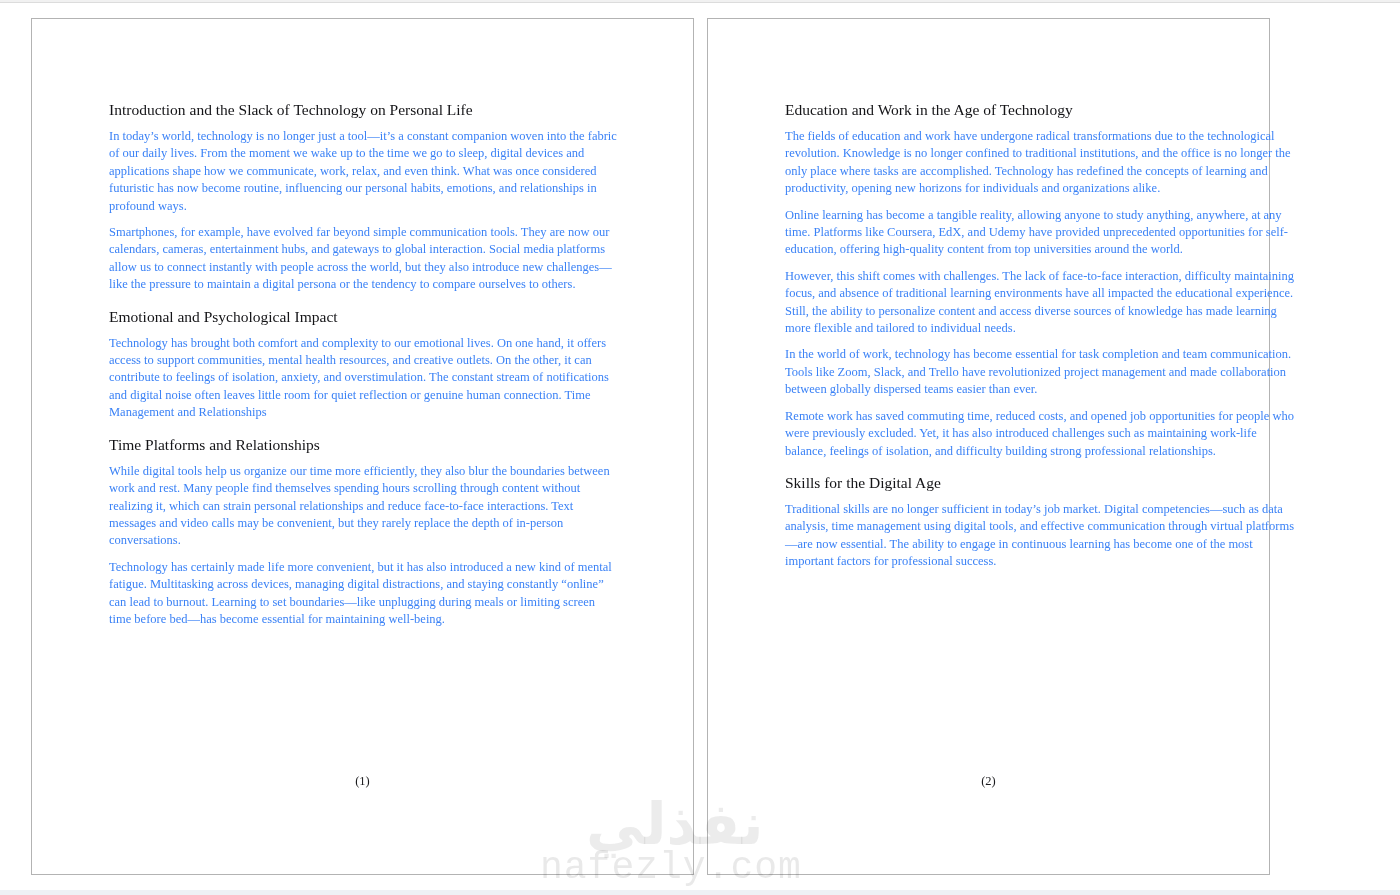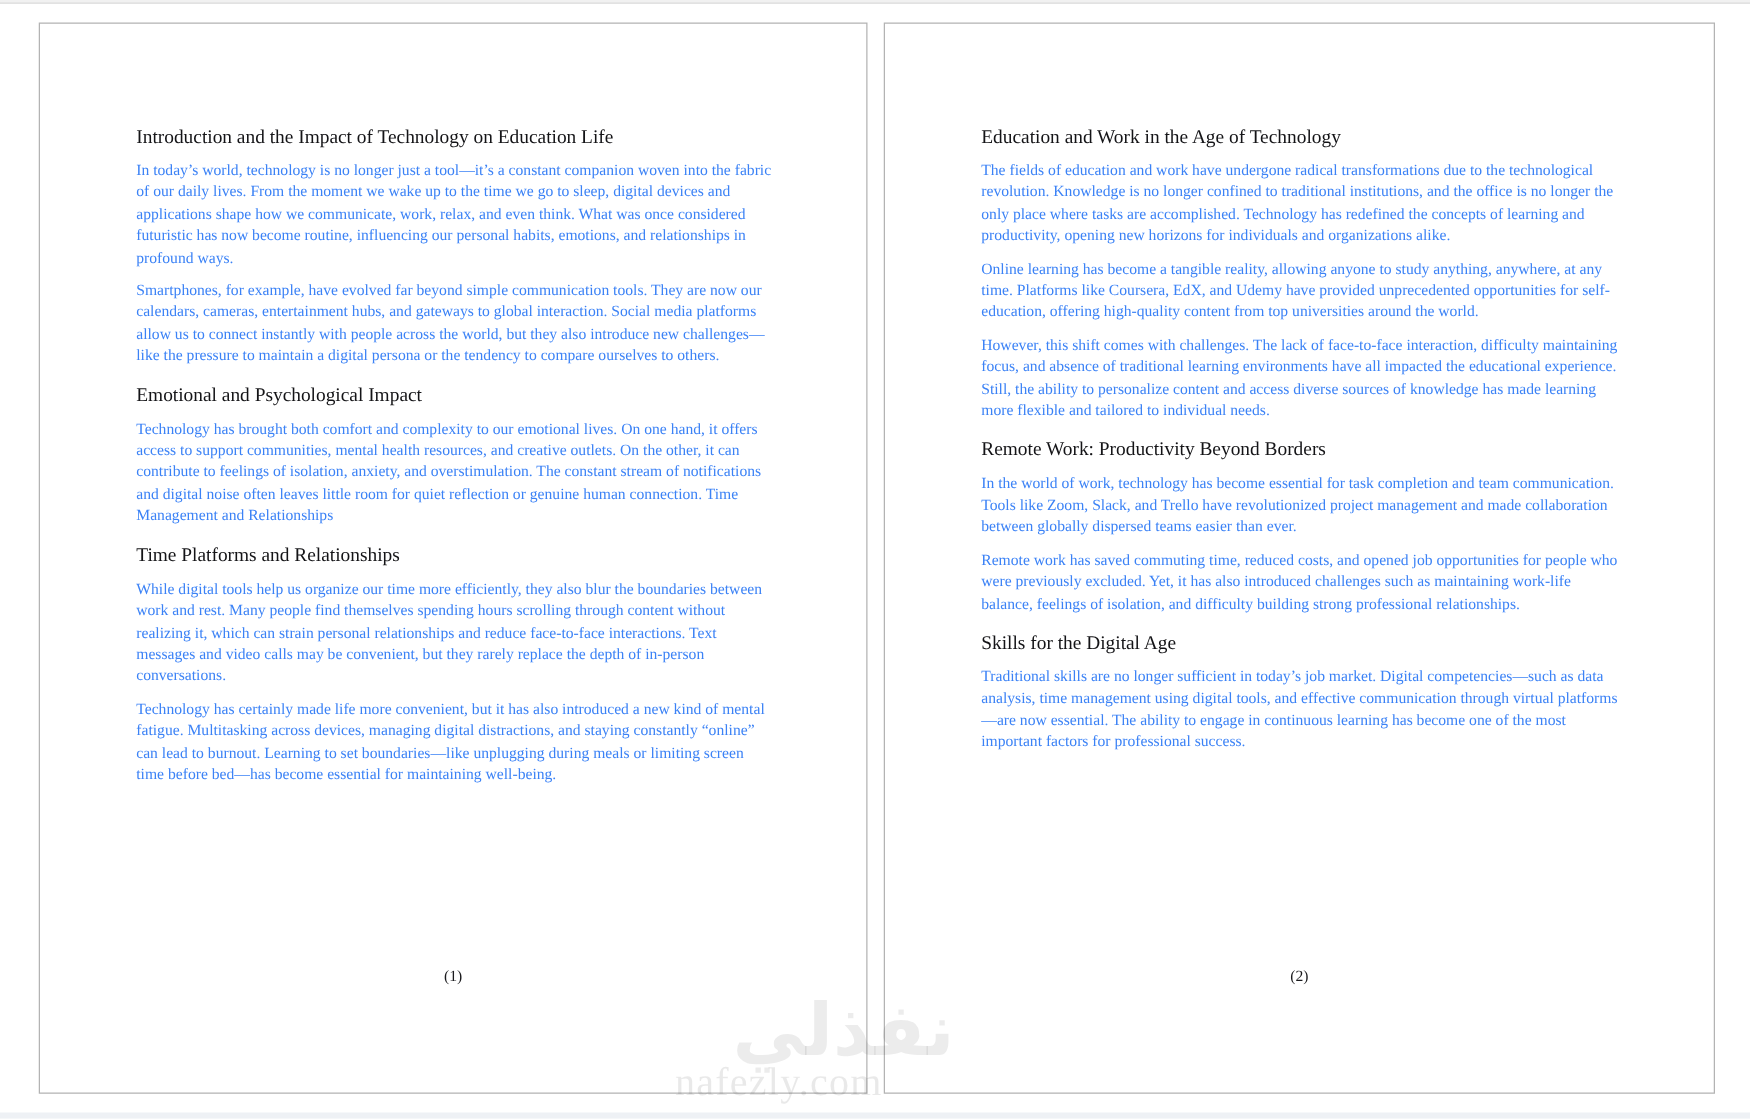--- a/index.html
+++ b/index.html
@@ -24,21 +24,21 @@
     background: #eef1f5;
   }
   .doc-page {
     position: absolute;
     top: 18px;
     height: 857px;
     background: #ffffff;
     border: 1px solid #b3b3b3;
   }
   .doc-page.page-one  { left: 31px;  width: 663px; }
-  .doc-page.page-two  { left: 707px; width: 665px; }
+  .doc-page.page-two  { left: 707px; width: 563px; }
   .page-content {
     position: absolute;
     top: 81px;
     left: 77px;
     width: 510px;
     color: #17171a;
   }
   .doc-heading {
     font-family: "Liberation Serif", serif;
     font-size: 15.5px;
@@ -74,55 +74,54 @@
   }
   .watermark-logo {
     font-family: "DejaVu Sans", sans-serif;
     font-weight: 700;
     font-size: 58px;
     line-height: 1.1;
     color: rgba(40, 40, 40, 0.09);
     padding-left: 46px;
   }
   .watermark-site {
-    font-family: Liberation Serif, serif;
+    font-family: Liberation Mono, monospace;
     font-weight: 400;
-    font-size: 32px;
+    font-size: 38px;
     line-height: 1;
     margin-top: -8px;
     letter-spacing: 1px;
     color: rgba(40, 40, 40, 0.10);
   }
 </style>
 </head>
 <body>
 
 <div class="top-divider"></div>
 
 <div class="doc-page page-one">
   <div class="page-content">
-      <h2 class="doc-heading">Introduction and the Impact of Technology on Education Life</h2>
+      <h2 class="doc-heading">Introduction and the Slack of Technology on Personal Life</h2>
       <p class="doc-para">In today’s world, technology is no longer just a tool—it’s a constant companion woven into the fabric of our daily lives. From the moment we wake up to the time we go to sleep, digital devices and applications shape how we communicate, work, relax, and even think. What was once considered futuristic has now become routine, influencing our personal habits, emotions, and relationships in profound ways.</p>
       <p class="doc-para">Smartphones, for example, have evolved far beyond simple communication tools. They are now our calendars, cameras, entertainment hubs, and gateways to global interaction. Social media platforms allow us to connect instantly with people across the world, but they also introduce new challenges—like the pressure to maintain a digital persona or the tendency to compare ourselves to others.</p>
       <h2 class="doc-heading">Emotional and Psychological Impact</h2>
       <p class="doc-para">Technology has brought both comfort and complexity to our emotional lives. On one hand, it offers access to support communities, mental health resources, and creative outlets. On the other, it can contribute to feelings of isolation, anxiety, and overstimulation. The constant stream of notifications and digital noise often leaves little room for quiet reflection or genuine human connection. Time Management and Relationships</p>
       <h2 class="doc-heading">Time Platforms and Relationships</h2>
       <p class="doc-para">While digital tools help us organize our time more efficiently, they also blur the boundaries between work and rest. Many people find themselves spending hours scrolling through content without realizing it, which can strain personal relationships and reduce face-to-face interactions. Text messages and video calls may be convenient, but they rarely replace the depth of in-person conversations.</p>
       <p class="doc-para">Technology has certainly made life more convenient, but it has also introduced a new kind of mental fatigue. Multitasking across devices, managing digital distractions, and staying constantly “online” can lead to burnout. Learning to set boundaries—like unplugging during meals or limiting screen time before bed—has become essential for maintaining well-being.</p>
     </div>
   <div class="page-number">(1)</div>
 </div>
 
 <div class="doc-page page-two">
   <div class="page-content">
       <h2 class="doc-heading">Education and Work in the Age of Technology</h2>
       <p class="doc-para">The fields of education and work have undergone radical transformations due to the technological revolution. Knowledge is no longer confined to traditional institutions, and the office is no longer the only place where tasks are accomplished. Technology has redefined the concepts of learning and productivity, opening new horizons for individuals and organizations alike.</p>
       <p class="doc-para">Online learning has become a tangible reality, allowing anyone to study anything, anywhere, at any time. Platforms like Coursera, EdX, and Udemy have provided unprecedented opportunities for self-education, offering high-quality content from top universities around the world.</p>
       <p class="doc-para">However, this shift comes with challenges. The lack of face-to-face interaction, difficulty maintaining focus, and absence of traditional learning environments have all impacted the educational experience. Still, the ability to personalize content and access diverse sources of knowledge has made learning more flexible and tailored to individual needs.</p>
-      <h2 class="doc-heading">Remote Work: Productivity Beyond Borders</h2>
       <p class="doc-para">In the world of work, technology has become essential for task completion and team communication. Tools like Zoom, Slack, and Trello have revolutionized project management and made collaboration between globally dispersed teams easier than ever.</p>
       <p class="doc-para">Remote work has saved commuting time, reduced costs, and opened job opportunities for people who were previously excluded. Yet, it has also introduced challenges such as maintaining work-life balance, feelings of isolation, and difficulty building strong professional relationships.</p>
       <h2 class="doc-heading">Skills for the Digital Age</h2>
       <p class="doc-para">Traditional skills are no longer sufficient in today’s job market. Digital competencies—such as data analysis, time management using digital tools, and effective communication through virtual platforms—are now essential. The ability to engage in continuous learning has become one of the most important factors for professional success.</p>
     </div>
   <div class="page-number">(2)</div>
 </div>
 
 <div class="watermark">
   <div class="watermark-logo">نفذلي</div>

